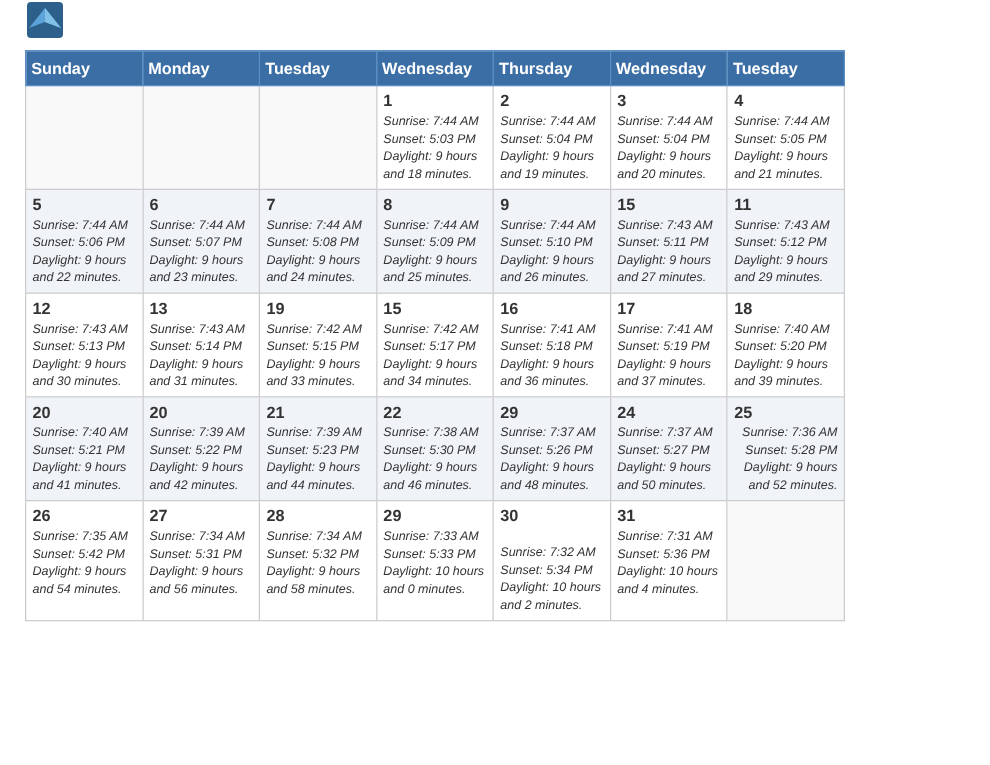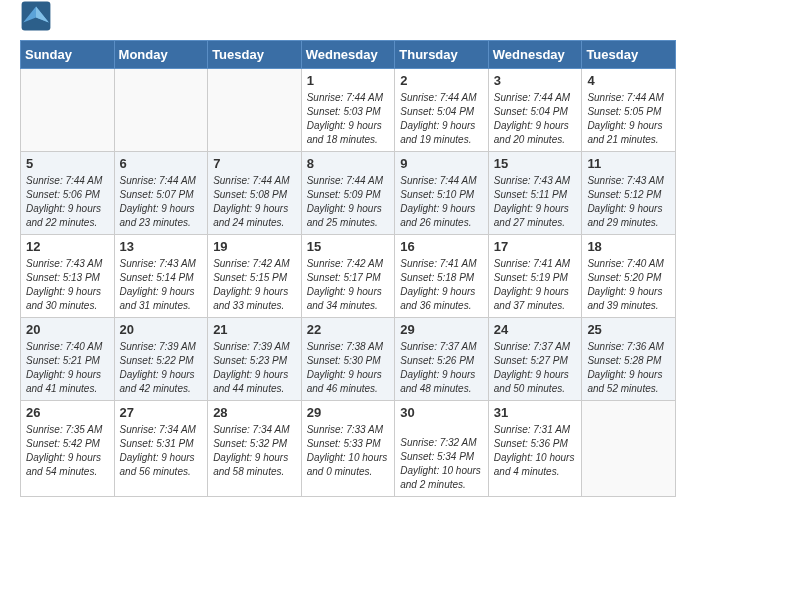--- a/index.html
+++ b/index.html
@@ -290,21 +290,21 @@
           </td>
           <td>
             <div class="day-num">24</div>
             <div class="cell-text" style="white-space: pre-line;">Sunrise: 7:37 AM
 Sunset: 5:27 PM
 Daylight: 9 hours
 and 50 minutes.</div>
           </td>
           <td>
             <div class="day-num">25</div>
-            <div class="cell-text" style="white-space: pre-line;">Sunrise: 7:36 AM
+            <div class="cell-text" style="white-space: pre-line; text-align: right;">Sunrise: 7:36 AM
 Sunset: 5:28 PM
 Daylight: 9 hours
 and 52 minutes.</div>
           </td>
         </tr>
         <tr>
           <td>
             <div class="day-num">26</div>
             <div class="cell-text" style="white-space: pre-line;">Sunrise: 7:35 AM
 Sunset: 5:42 PM

